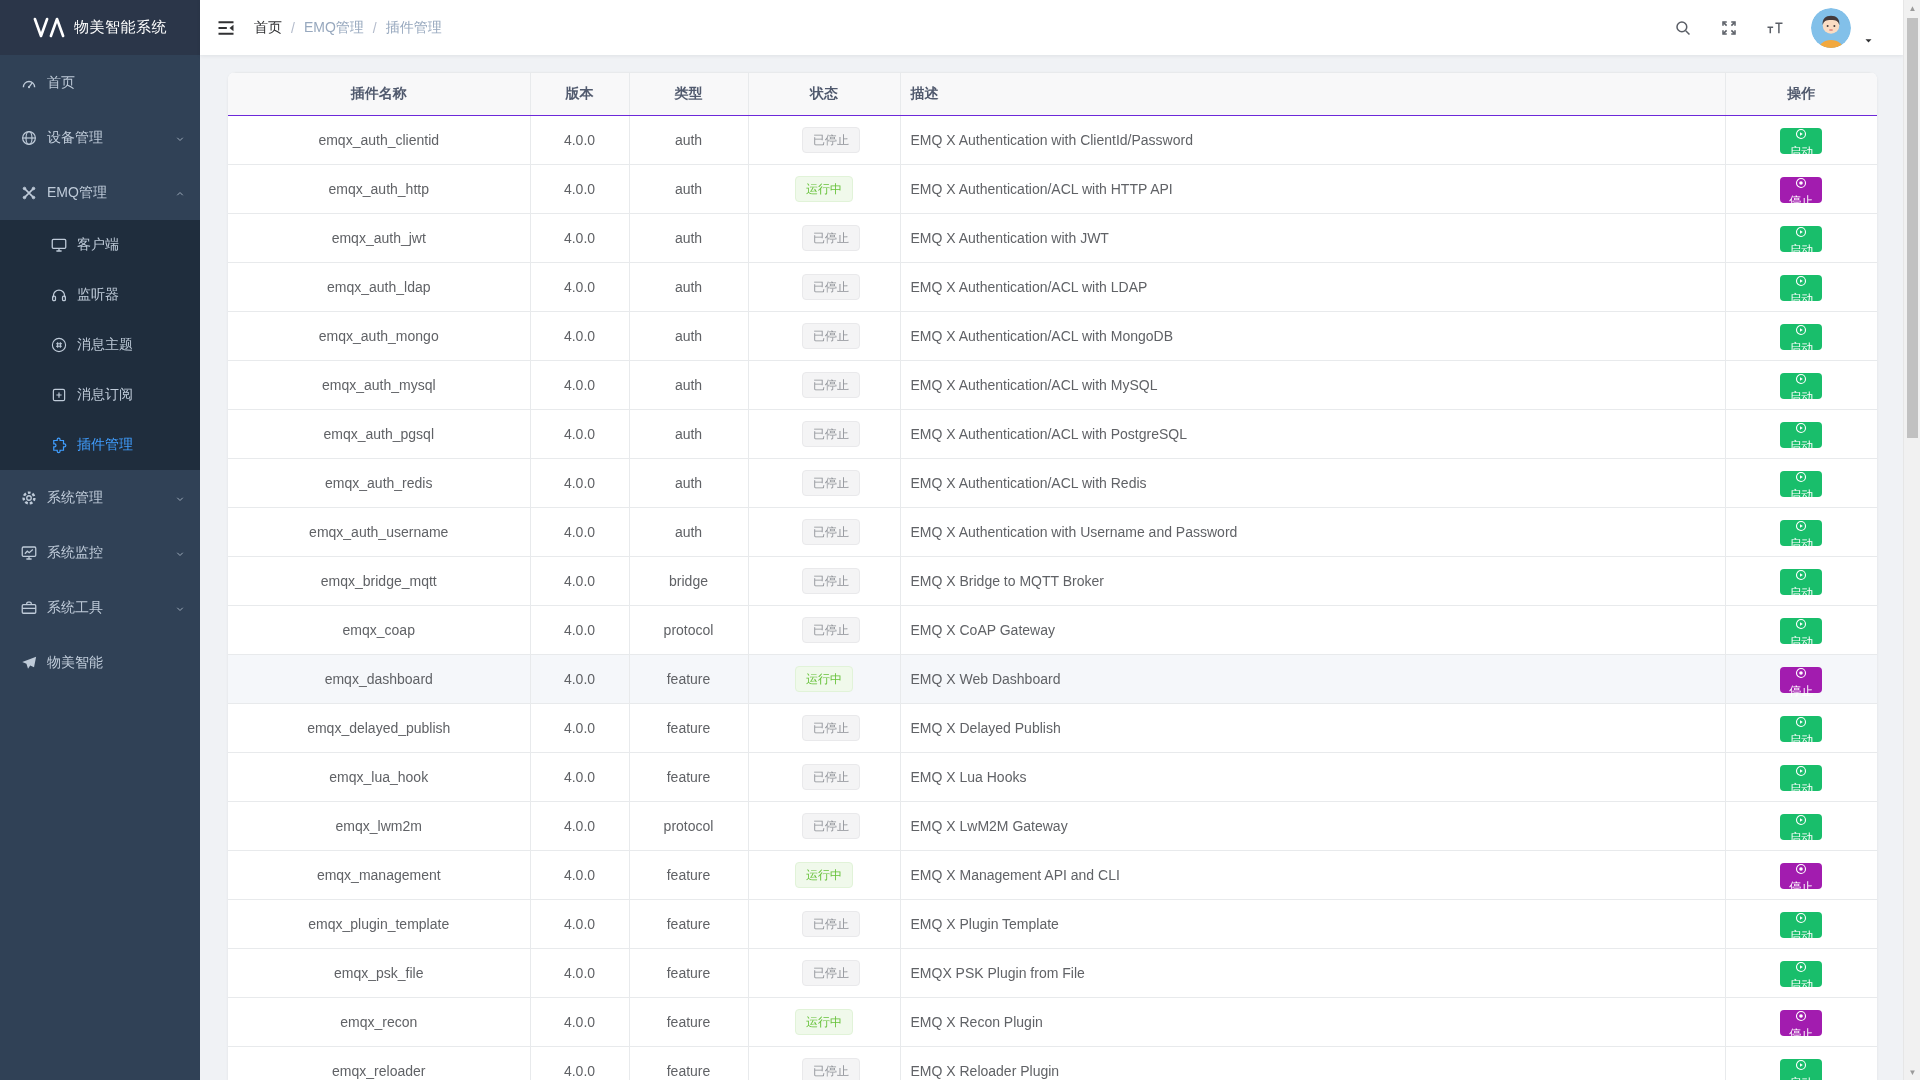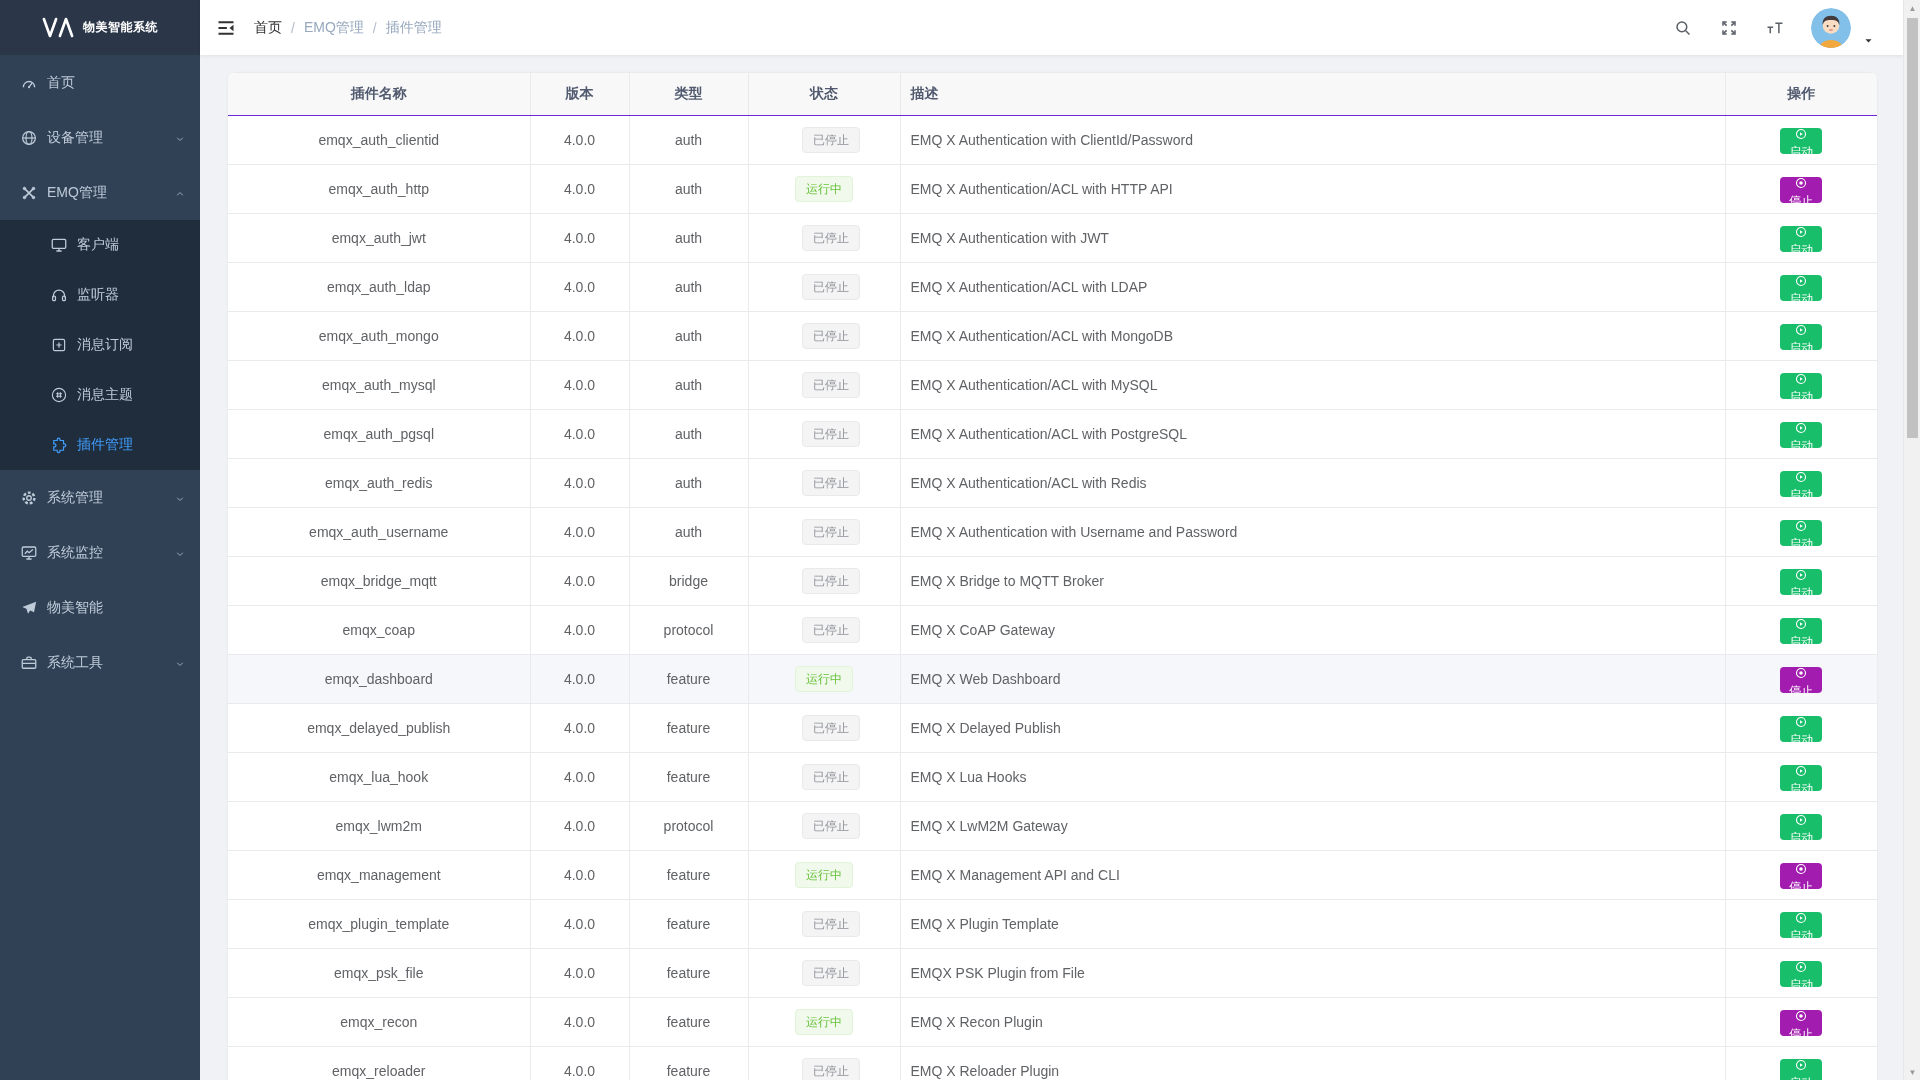--- a/index.html
+++ b/index.html
@@ -4,21 +4,21 @@
 <style>
   * { box-sizing: border-box; margin: 0; padding: 0; }
   html,body { width:1920px; height:1080px; overflow:hidden;
     font-family:"Liberation Sans","DejaVu Sans",sans-serif; background:#f0f2f5; }
   .app { position:relative; width:1920px; height:1080px; display:flex; }
 
   
   .sidebar { width:200px; min-width:200px; height:100%; background:#304156; overflow:hidden; }
   .logo { height:55px; display:flex; align-items:center; justify-content:center; gap:9px; background:#2b3649; }
   .logo svg { width:32px; height:21px; }
-  .logo-title { color:#ffffff; font-size:12px; font-weight:bold; letter-spacing:.5px; }
+  .logo-title { color:#ffffff; font-size:15px; font-weight:normal; letter-spacing:.5px; }
   .menu-item { height:55px; display:flex; align-items:center; padding:0 8px 0 20px;
     color:#bfcbd9; font-size:14px; cursor:pointer; }
   .menu-item .mi-icon { width:18px; height:18px; margin-right:9px; display:flex; align-items:center; justify-content:center; }
   .mi-icon svg { width:18px; height:18px; }
   .menu-item .mi-chevron { margin-left:auto; margin-right:6px; width:12px; height:12px; opacity:.75; }
   .mi-chevron svg { width:12px; height:12px; }
   .submenu { background:#1f2d3d; }
   .submenu .menu-item { height:50px; padding-left:50px; }
   .menu-item.active { color:#409eff; }
 
@@ -143,35 +143,35 @@
               <svg viewBox="0 0 24 24" fill="none" stroke="currentColor" stroke-width="1.7">
                 <path d="M4.5 15v-2a7.5 7.5 0 0 1 15 0v2"></path>
                 <rect x="3.5" y="13.5" width="3.8" height="6" rx="1.6"></rect>
                 <rect x="16.7" y="13.5" width="3.8" height="6" rx="1.6"></rect>
               </svg>
             </span>
             <span>监听器</span>
           </div>
           <div class="menu-item">
             <span class="mi-icon">
+              <svg viewBox="0 0 24 24" fill="none" stroke="currentColor" stroke-width="1.5">
+                <circle cx="12" cy="12" r="8.8"></circle>
+                <path d="M10.2 8.2v7.6M13.8 8.2v7.6M8.2 10.4h7.8M8 13.6h7.8"></path>
+              </svg>
+            </span>
+            <span>消息主题</span>
+          </div>
+          <div class="menu-item">
+            <span class="mi-icon">
               <svg viewBox="0 0 24 24" fill="none" stroke="currentColor" stroke-width="1.6">
                 <rect x="4.5" y="4.5" width="15" height="15" rx="2"></rect>
                 <path d="M12 8.5v7M8.5 12h7"></path>
               </svg>
             </span>
             <span>消息订阅</span>
-          </div>
-          <div class="menu-item">
-            <span class="mi-icon">
-              <svg viewBox="0 0 24 24" fill="none" stroke="currentColor" stroke-width="1.5">
-                <circle cx="12" cy="12" r="8.8"></circle>
-                <path d="M10.2 8.2v7.6M13.8 8.2v7.6M8.2 10.4h7.8M8 13.6h7.8"></path>
-              </svg>
-            </span>
-            <span>消息主题</span>
           </div>
           <div class="menu-item active">
             <span class="mi-icon">
               <svg viewBox="0 0 24 24" fill="none" stroke="currentColor" stroke-width="1.6">
                 <path d="M9.6 4.8a1.9 1.9 0 0 1 3.8 0V6h4.6v4.6h1.2a1.9 1.9 0 0 1 0 3.8H18V19h-4.6v1.2a1.9 1.9 0 0 1-3.8 0V19H5V14.4h1.1a1.9 1.9 0 0 0 0-3.8H5V6h4.6z"></path>
               </svg>
             </span>
             <span>插件管理</span>
           </div>
         </div>
@@ -195,37 +195,37 @@
               <path d="M12 16.5V20M8.5 20h7"></path>
             </svg>
           </span>
           <span>系统监控</span>
           <span class="mi-chevron"><svg viewBox="0 0 24 24" fill="none" stroke="currentColor" stroke-width="2">
               <path d="M6.5 9.5 12 15l5.5-5.5"></path>
             </svg></span>
         </div>
         <div class="menu-item">
           <span class="mi-icon">
-            <svg viewBox="0 0 24 24" fill="currentColor">
-              <path d="M21.5 3.5 3 10.8l5.6 2.3 2.1 6.4 2.9-4.1 5.1 2.1 2.8-14z"></path>
-            </svg>
-          </span>
-          <span>物美智能</span>
-        </div>
-        <div class="menu-item">
-          <span class="mi-icon">
             <svg viewBox="0 0 24 24" fill="none" stroke="currentColor" stroke-width="1.7">
               <rect x="3" y="7.5" width="18" height="11.5" rx="1.5"></rect>
               <path d="M9 7.5V6a1.8 1.8 0 0 1 1.8-1.8h2.4A1.8 1.8 0 0 1 15 6v1.5M3 12.5h18"></path>
             </svg>
           </span>
           <span>系统工具</span>
           <span class="mi-chevron"><svg viewBox="0 0 24 24" fill="none" stroke="currentColor" stroke-width="2">
               <path d="M6.5 9.5 12 15l5.5-5.5"></path>
             </svg></span>
+        </div>
+        <div class="menu-item">
+          <span class="mi-icon">
+            <svg viewBox="0 0 24 24" fill="currentColor">
+              <path d="M21.5 3.5 3 10.8l5.6 2.3 2.1 6.4 2.9-4.1 5.1 2.1 2.8-14z"></path>
+            </svg>
+          </span>
+          <span>物美智能</span>
         </div>
       </nav>
   </aside>
 
   <div class="main">
 
     <header class="topbar">
       <span class="hamburger">
         <svg viewBox="0 0 24 24" fill="none" stroke="currentColor" stroke-width="2.4">
             <path d="M3 5h18M3 12h10M3 19h18"></path>

